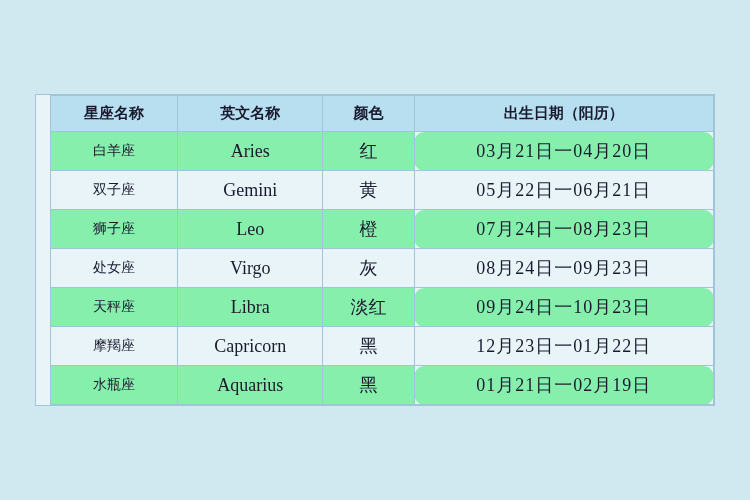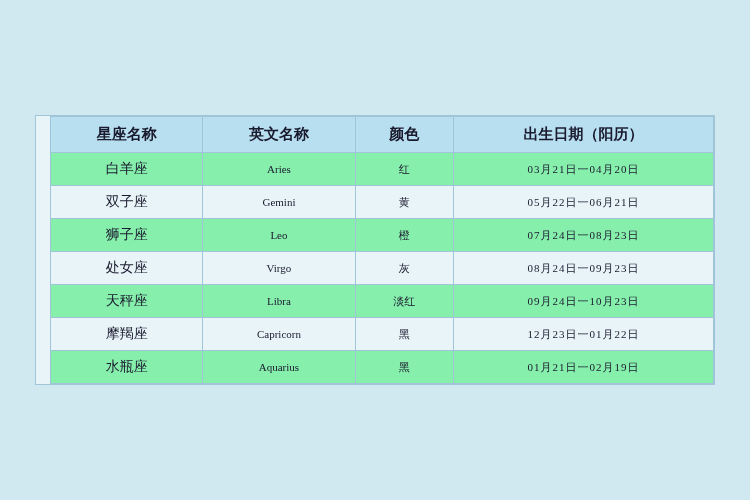--- a/index.html
+++ b/index.html
@@ -48,34 +48,35 @@
     }
 
     tbody tr:nth-child(even) {
       background-color: #e8f4f8;
     }
 
     td {
       border: 1px solid #a0c4d8;
       padding: 7px 12px;
       text-align: center;
-      font-size: 11px;
+      font-size: 18px;
       color: #1a1a2e;
     }
 
     td:nth-child(1) {
       font-size: 14px;
     }
 
     td:nth-child(2) {
       font-style: normal;
     }
 
     td:nth-child(4) {
       letter-spacing: 1px;
+      border-radius: 11px;
     }
   </style>
 </head>
 <body>
 
 <div class="table-container">
   <table>
     <thead>
       <tr>
         <th>星座名称</th>

